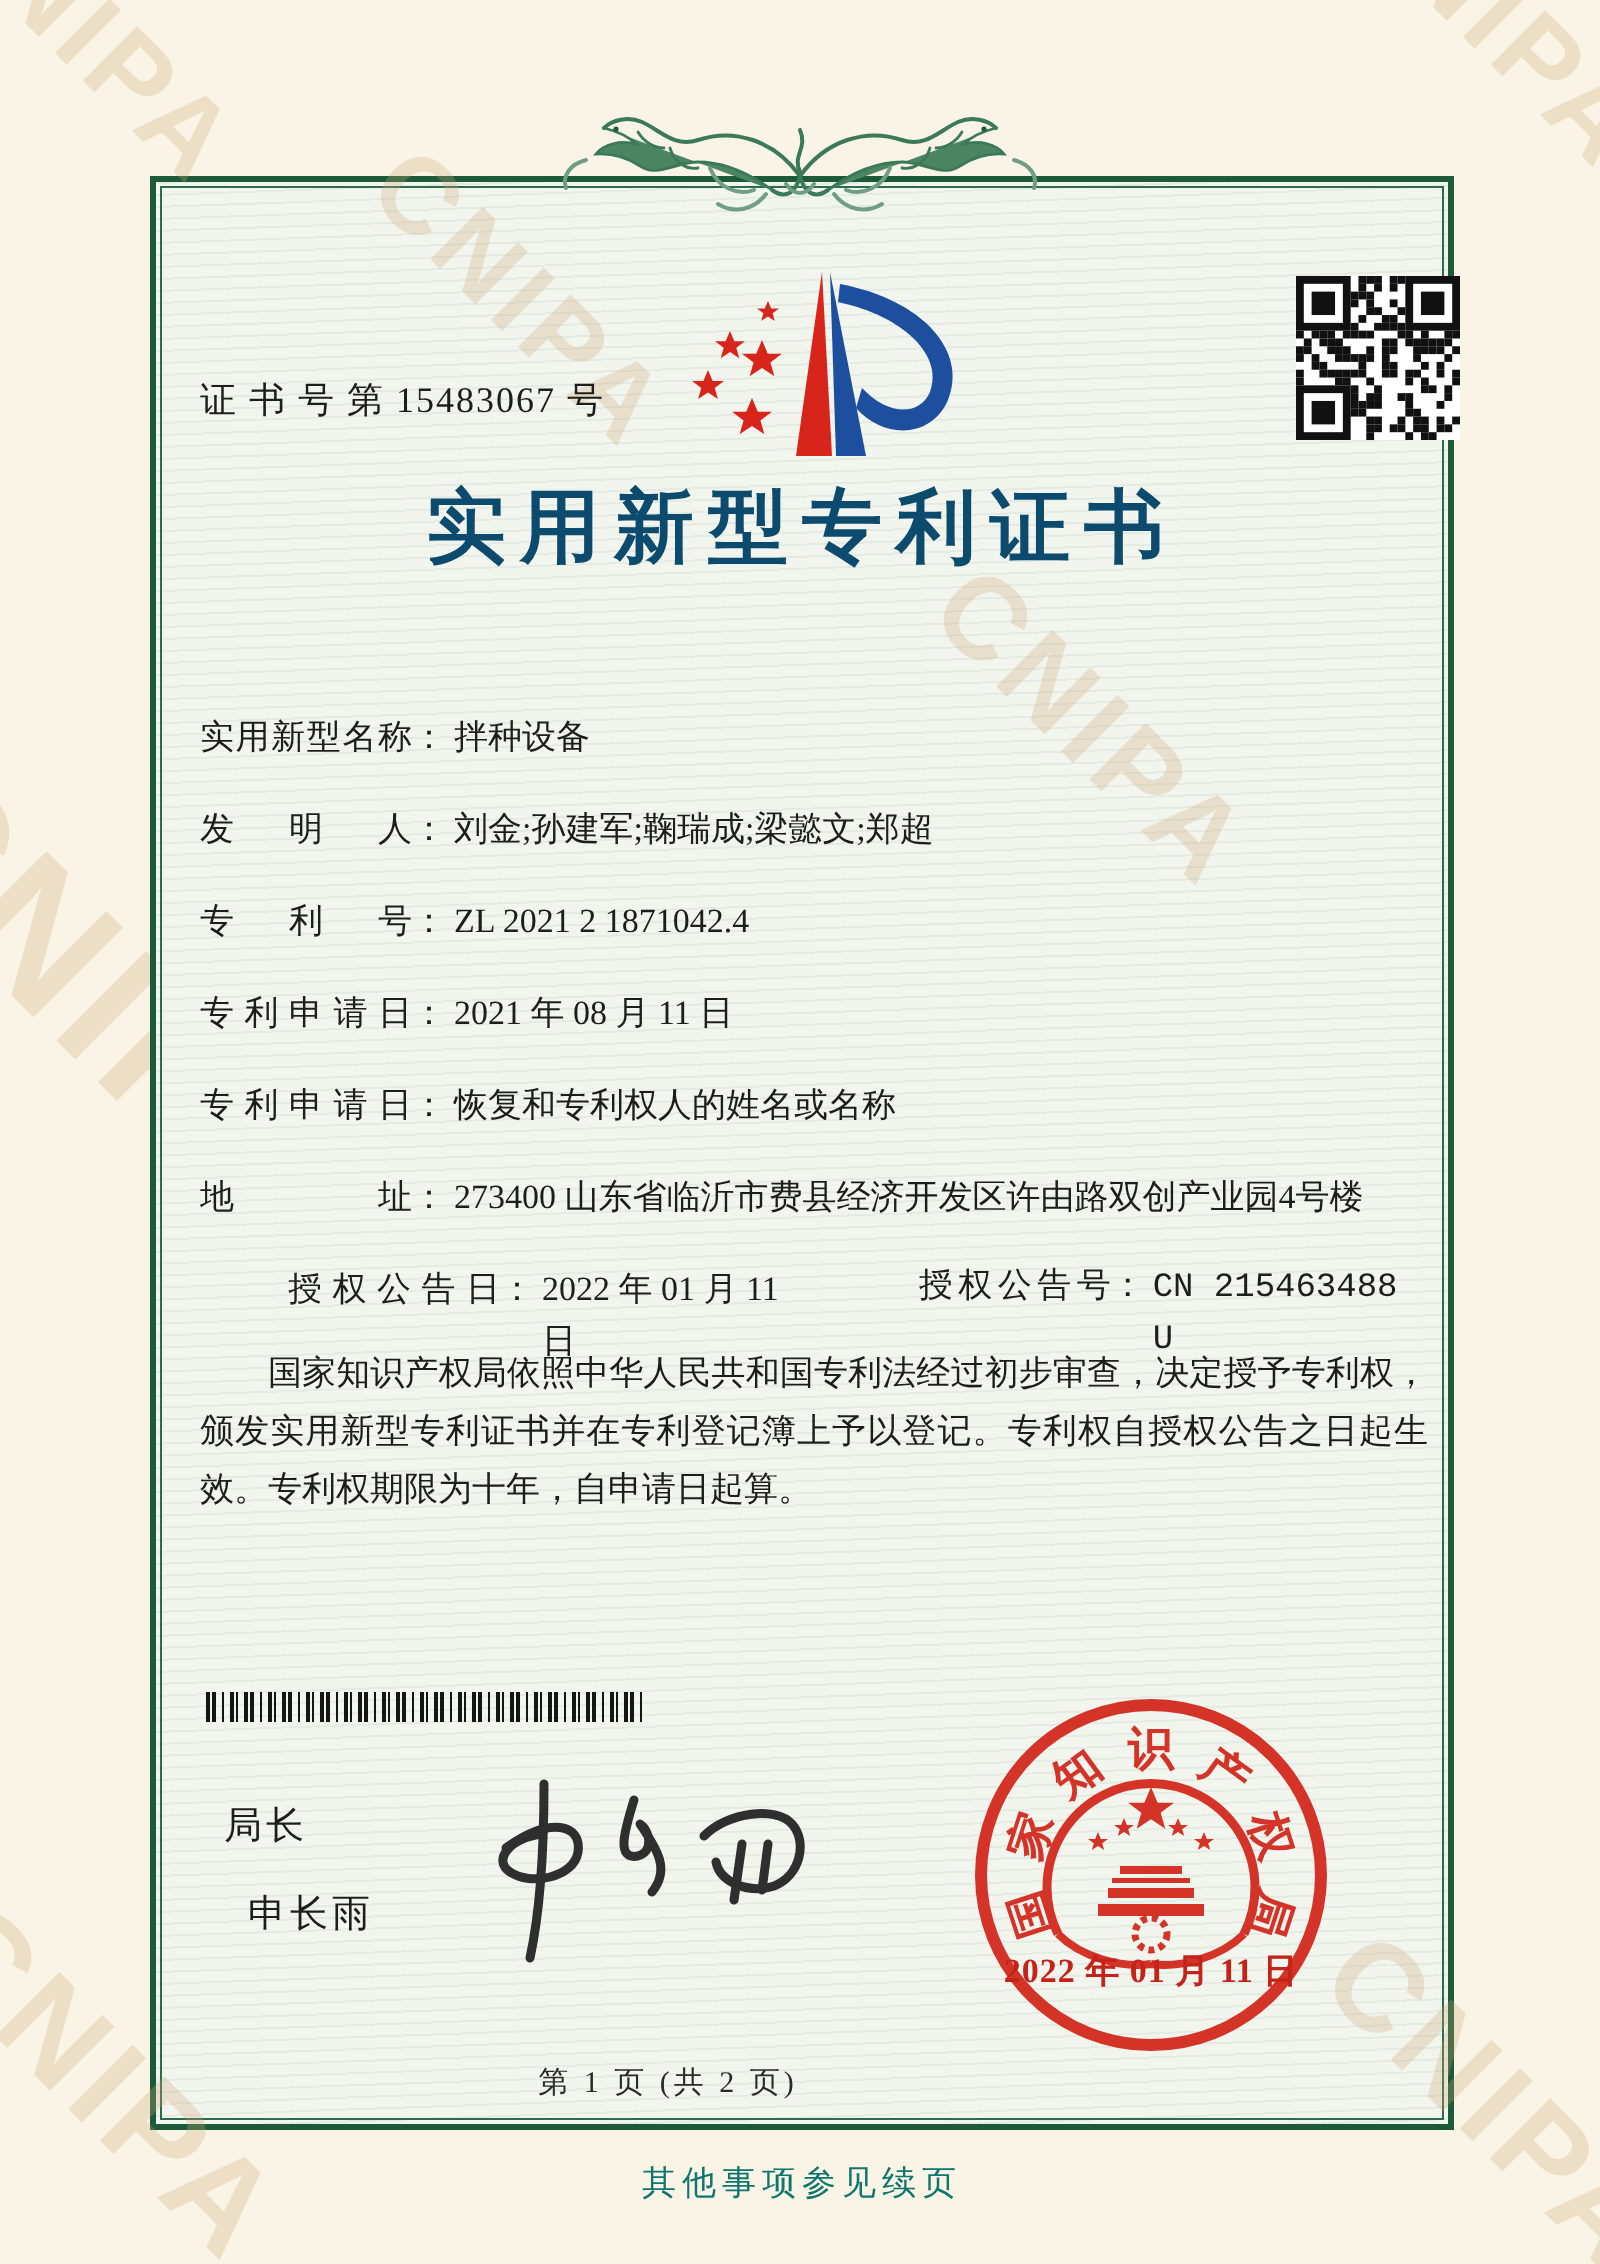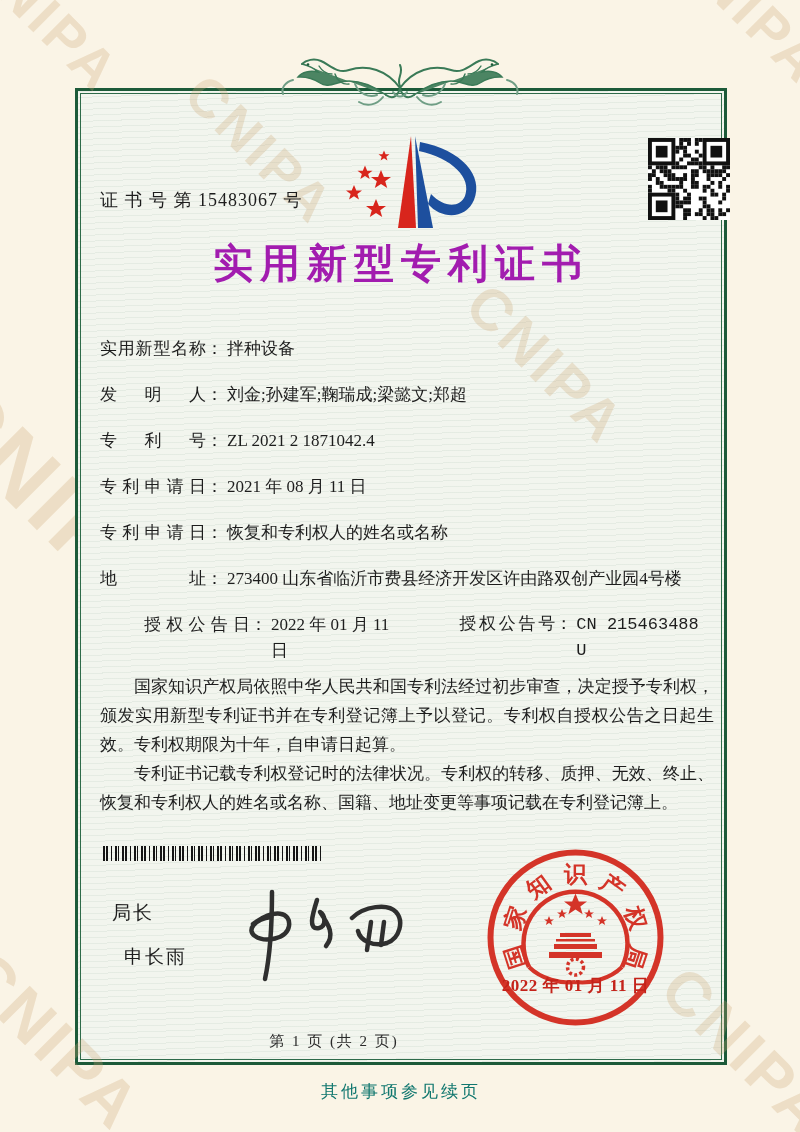--- a/index.html
+++ b/index.html
@@ -36,24 +36,24 @@
     content:"";position:absolute;inset:2px;border:1px solid #2e6b4a;pointer-events:none;
   }
   .ornament{position:absolute;left:275px;top:50px;z-index:5;}
   
   .abs{position:absolute;z-index:4;}
   .cert-no{left:100px;top:148px;font-size:18px;letter-spacing:1px;margin-top:40px;}
   .logo{left:332px;top:124px;}
   .qr{left:648px;top:138px;}
   .title{
     left:75px;top:236px;width:652px;margin:0;text-align:center;
-    font-size:40px;font-weight:700;letter-spacing:7px;color:#a21caf;
+    font-size:40px;font-weight:700;letter-spacing:7px;color:#0c4a6e;
   }
   .fields{left:100px;top:336px;width:612px;font-size:17px;}
-  .frow{display:flex;line-height:26px;margin-bottom:20px;}
+  .frow{display:flex;line-height:26px;margin-bottom:20px;margin-top:20px;}
   .flabel{
     display:inline-block;width:106px;flex:0 0 106px;
     text-align:justify;text-align-last:justify;
   }
   .fcolon{flex:0 0 auto;padding-right:4px;}
   .fvalue{flex:1 1 auto;}
   .frow-double{display:flex;line-height:26px;margin-left:44px;}
   .fpair{display:flex;}
   .fpair2{margin-left:56px;font-family:Liberation Mono, monospace;}
   .fpair2 .flabel{width:96px;flex:0 0 96px;}
@@ -339,21 +339,20 @@
       <span class="fpair fpair2">
         <span class="flabel">授权公告号</span>
           <span class="fcolon">：</span>
           <span>CN 215463488 U</span>
       </span>
     </div>
   </div>
 
   <div class="abs paragraphs">
     <p>国家知识产权局依照中华人民共和国专利法经过初步审查，决定授予专利权，颁发实用新型专利证书并在专利登记簿上予以登记。专利权自授权公告之日起生效。专利权期限为十年，自申请日起算。</p>
-    <p>专利证书记载专利权登记时的法律状况。专利权的转移、质押、无效、终止、恢复和专利权人的姓名或名称、国籍、地址变更等事项记载在专利登记簿上。</p>
   </div>
 
   <div class="abs barcode"></div>
 
   <div class="abs director-label">局长</div>
   <div class="abs director-name">申长雨</div>
 
   <svg class="abs signature" width="195" height="100" viewBox="0 0 195 100">
     <g fill="none" stroke="#1f1f1f" stroke-width="4.5" stroke-linecap="round" stroke-linejoin="round" opacity="0.92">
       <path d="M28,42 C50,26 66,30 64,44 C62,57 40,61 30,54 C21,48 30,37 46,35"></path>

